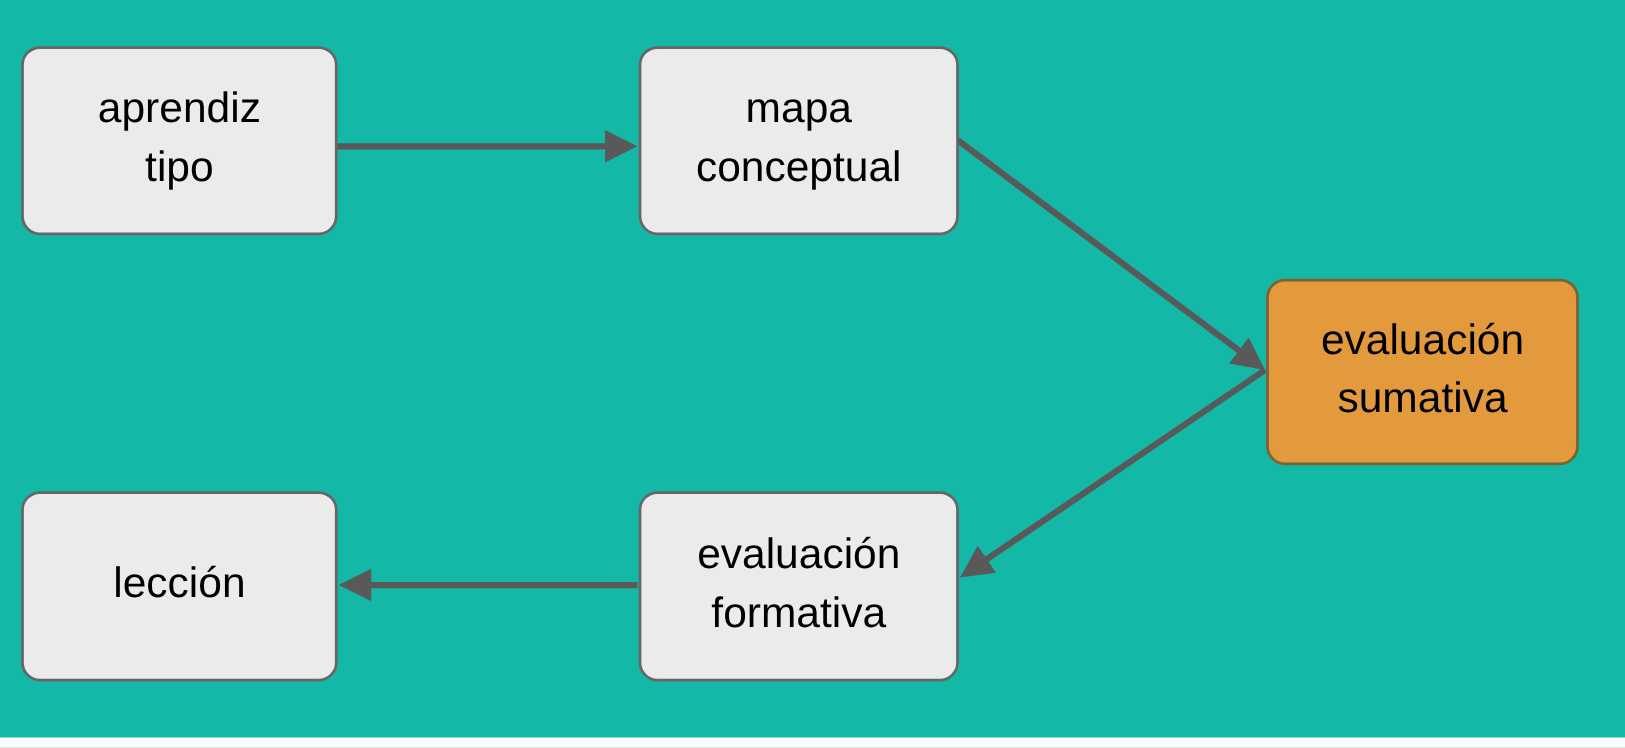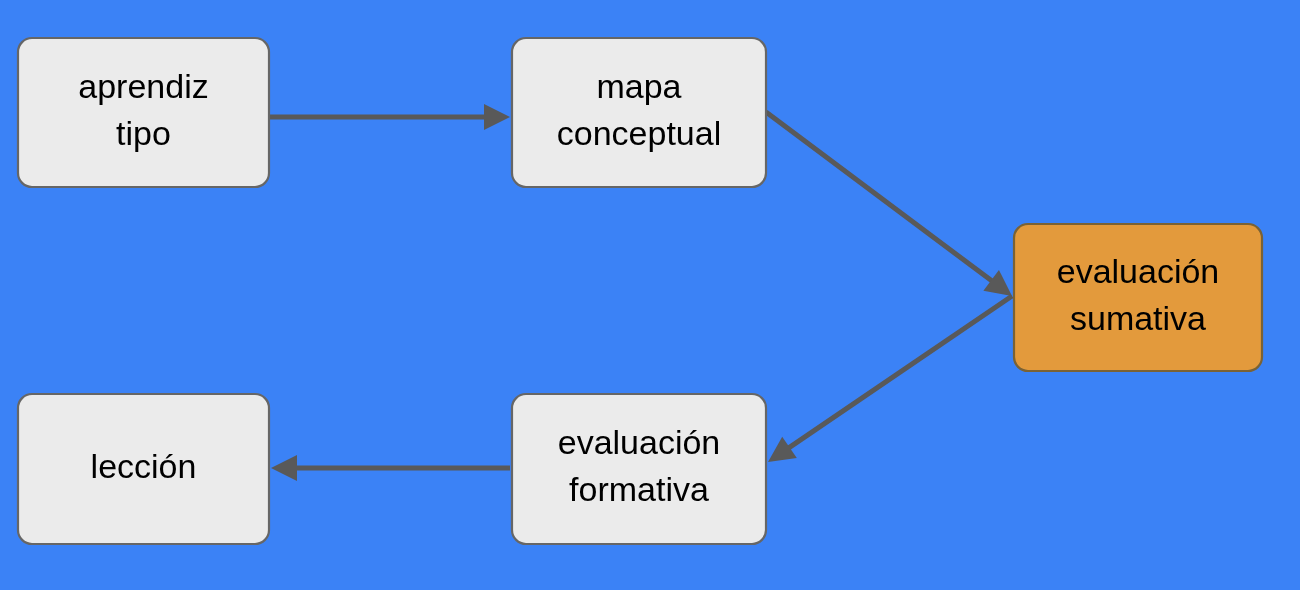--- a/index.html
+++ b/index.html
@@ -10,21 +10,21 @@
   body {
     width: 1300px;
     height: 598px;
     font-family: "Liberation Sans", sans-serif;
     overflow: hidden;
   }
   #diagram-root {
     position: relative;
     width: 1300px;
     height: 590px;
-    background: #3b82f6;
+    background: #14b8a6;
   }
   #flow-svg {
     position: absolute;
     top: 0;
     left: 0;
     width: 1300px;
     height: 598px;
     display: block;
   }
   .node-rect {

